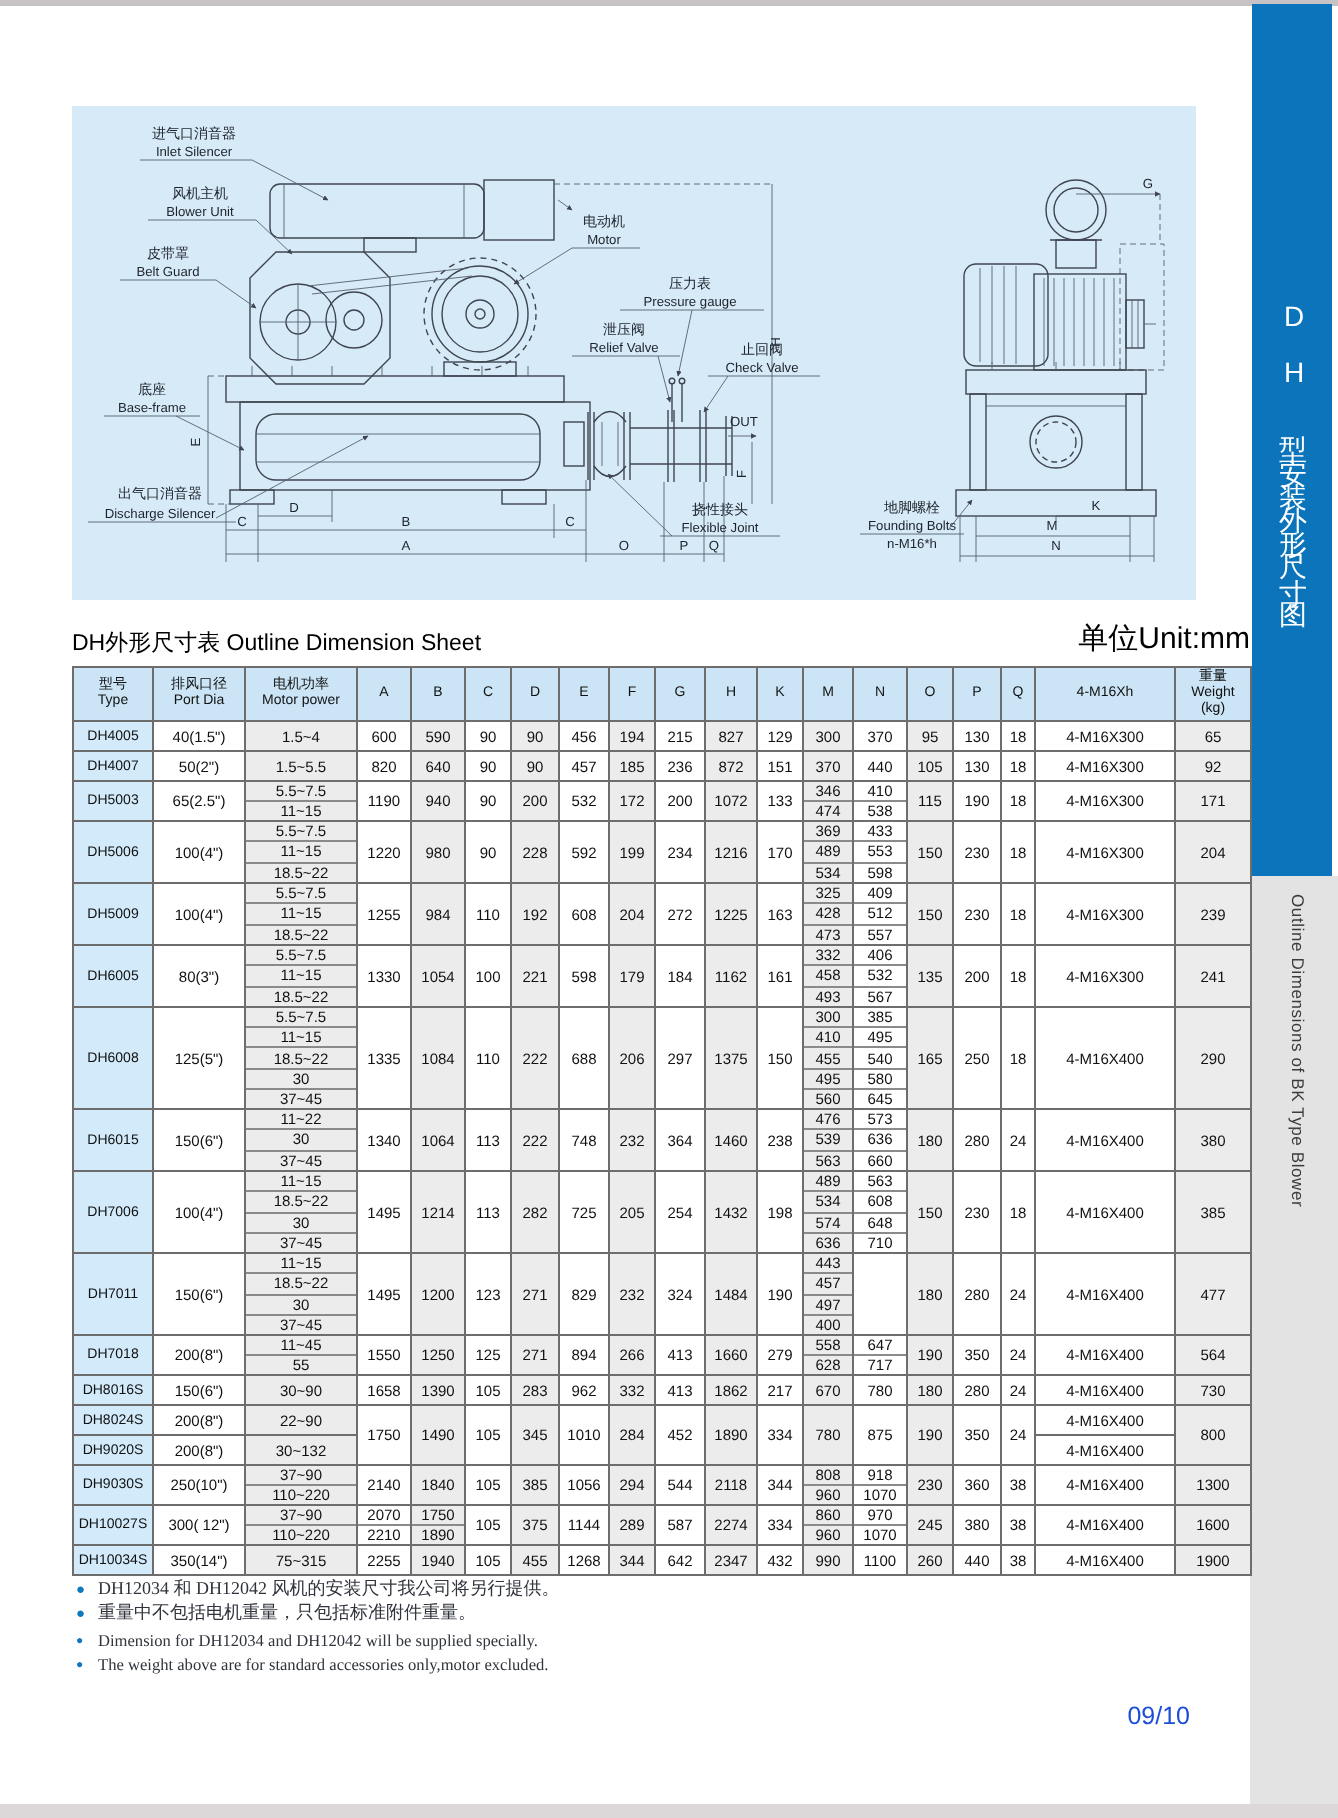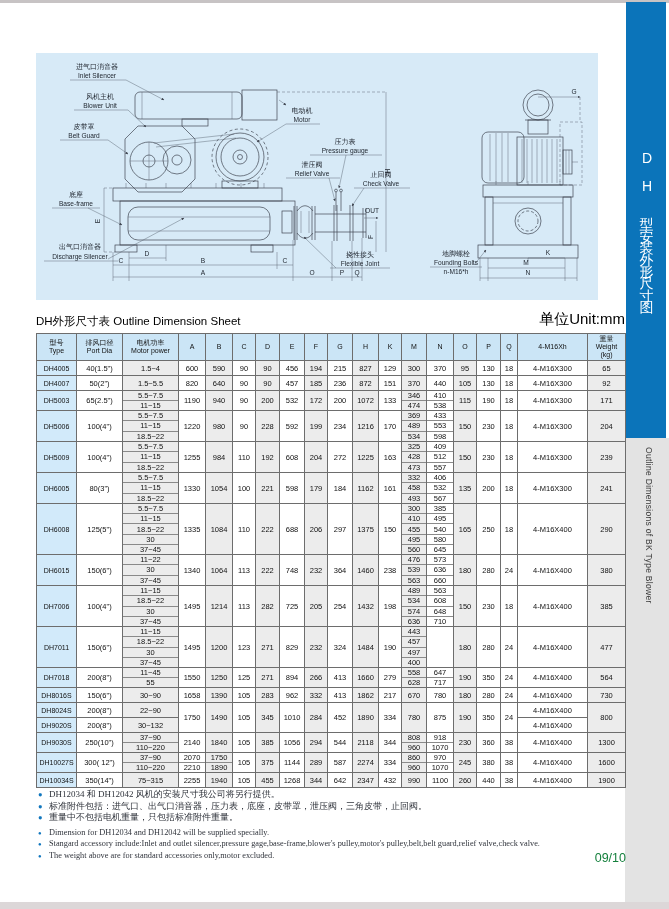--- a/index.html
+++ b/index.html
@@ -45,21 +45,21 @@
 
   
   .notes{position:absolute;left:38px;top:789px;width:585px;}
   .note{position:relative;padding-left:11px;line-height:11.5px;color:#30343c;font-family:Liberation Serif, serif;}
   .note-cn{font-size:9px;}
   .note-en{font-size:8.3px;}
   .note::before{content:"●";position:absolute;left:0;top:0;color:#1076be;}
   .note-cn::before{font-size:7.5px;}
   .note-en::before{font-size:6px;top:1px;}
   .notes-gap{height:3px;}
-  .page-number{position:absolute;right:43px;top:851px;font-size:12.5px;color:#15803d;}
+  .page-number{position:absolute;right:74px;top:851px;font-size:12.5px;color:#1d4ed8;}
 </style>
 </head>
 <body>
 
 <div class="page">
   <div class="edge-top"></div>
 
   <div class="side-gray"></div>
   <div class="side-blue"></div>
   <div class="side-title-cn">DH型安装外形尺寸图</div>
@@ -893,23 +893,21 @@
             <td>38</td>
             <td>4-M16X400</td>
             <td class="shade">1900</td>
           </tr>
         </tbody>
     </table>
   </div>
 
   <div class="notes">
     <div class="note note-cn"><span>DH12034 和 DH12042 风机的安装尺寸我公司将另行提供。</span></div>
-    <div class="note note-cn"><span>标准附件包括：进气口、出气口消音器，压力表，底座，皮带罩，泄压阀，三角皮带，止回阀。</span></div>
     <div class="note note-cn"><span>重量中不包括电机重量，只包括标准附件重量。</span></div>
     <div class="notes-gap"></div>
     <div class="note note-en"><span>Dimension for DH12034 and DH12042 will be supplied specially.</span></div>
-    <div class="note note-en"><span>Stangard accessory include:Inlet and outlet silencer,pressure gage,base-frame,blower's pulley,motor's pulley,belt,belt guard,relief valve,check valve.</span></div>
     <div class="note note-en"><span>The weight above are for standard accessories only,motor excluded.</span></div>
   </div>
 
   <div class="page-number">09/10</div>
   <div class="edge-bottom"></div>
 </div>
 
 </body></html>

